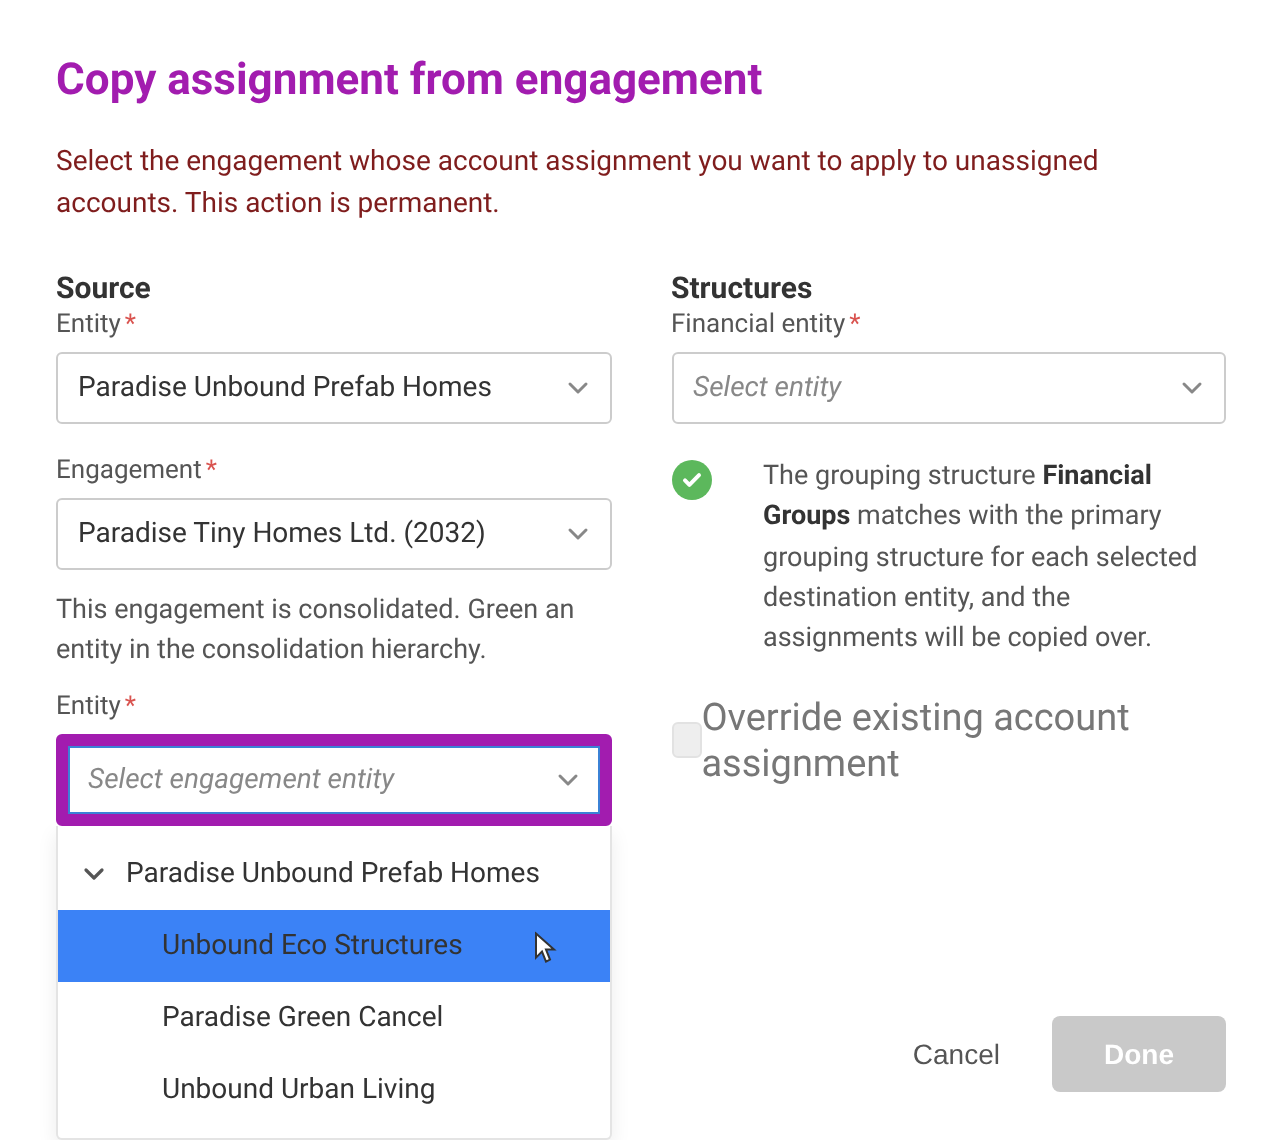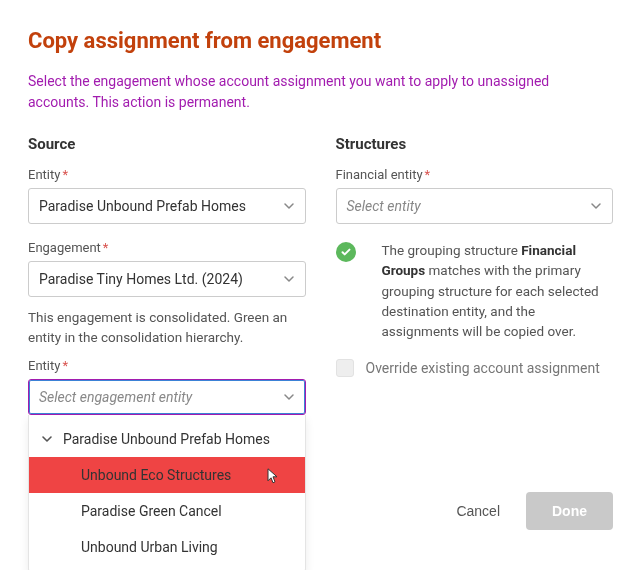--- a/index.html
+++ b/index.html
@@ -7,42 +7,42 @@
     margin: 0;
     padding: 28px;
     font-family: -apple-system, BlinkMacSystemFont, "Segoe UI", Roboto, Arial, sans-serif;
     color: #333;
     background: #fff;
     width: 641px;
   }
   .heading {
     font-size: 22px;
     font-weight: 700;
-    color: #c2410c;
+    color: #a21caf;
     margin: 0 0 18px 0;
   }
   .subtext {
     font-size: 14px;
-    color: #a21caf;
+    color: #7f1d1d;
     line-height: 1.5;
     margin-bottom: 22px;
   }
   .columns {
     display: flex;
     gap: 30px;
   }
   .col {
     flex: 1;
     min-width: 0;
   }
   .section-title {
     font-size: 15px;
     font-weight: 700;
     color: #333;
-    margin-bottom: 14px;
+    margin-bottom: 2px;
   }
   .field-label {
     font-size: 13px;
     color: #555;
     margin-bottom: 6px;
   }
   .required {
     color: #d9534f;
     margin-left: 2px;
   }
@@ -54,21 +54,21 @@
     font-size: 14px;
     color: #333;
     cursor: pointer;
     background: #fff;
     margin-bottom: 16px;
     display: flex;
     align-items: center;
   }
   .select.placeholder { color: #888; font-style: italic; }
   .select.active {
-    border: 1px solid #a21caf;
+    border: 6px solid #a21caf;
     box-shadow: 0 0 0 1px #3b82d6 inset;
   }
   .chevron {
     position: absolute;
     right: 10px;
     top: 50%;
     transform: translateY(-50%);
     pointer-events: none;
   }
   .chevron svg { display: block; }
@@ -91,21 +91,21 @@
   }
   .tree-item {
     padding: 10px 12px;
     display: flex;
     align-items: center;
     gap: 10px;
     cursor: pointer;
     position: relative;
   }
   .tree-item.child { padding-left: 52px; }
-  .tree-item.hovered { background: #ef4444; }
+  .tree-item.hovered { background: #3b82f6; }
   .tree-caret svg { display: block; }
   .cursor {
     position: absolute;
     right: 26px;
     top: 50%;
     transform: translateY(-40%);
   }
   .cursor svg { display: block; }
   .status-row {
     display: flex;
@@ -122,23 +122,23 @@
     border-radius: 50%;
     background: #5cb85c;
     display: flex;
     align-items: center;
     justify-content: center;
     margin-top: 2px;
   }
   .status-icon svg { display: block; }
   .override-row {
     display: flex;
-    gap: 12px;
-    align-items: center;
-    font-size: 14px;
+    gap: 0;
+    align-items: center;
+    font-size: 19px;
     color: #777;
   }
   .checkbox {
     width: 18px; height: 18px;
     border-radius: 3px;
     background: #eee;
     border: 1px solid #e2e2e2;
   }
   .footer {
     display: flex;
@@ -187,21 +187,21 @@
         <svg width="12" height="12" viewBox="0 0 12 12">
             <path d="M2 4l4 4 4-4" fill="none" stroke="#888" stroke-width="1.5" stroke-linecap="round" stroke-linejoin="round"></path>
           </svg>
       </span>
     </div>
 
     <div class="field-label">
       <span>Engagement</span><span class="required">*</span>
     </div>
     <div class="select">
-      <span>Paradise Tiny Homes Ltd. (2024)</span>
+      <span>Paradise Tiny Homes Ltd. (2032)</span>
       <span class="chevron">
         <svg width="12" height="12" viewBox="0 0 12 12">
             <path d="M2 4l4 4 4-4" fill="none" stroke="#888" stroke-width="1.5" stroke-linecap="round" stroke-linejoin="round"></path>
           </svg>
       </span>
     </div>
 
     <div class="helper">This engagement is consolidated. Green an entity in the consolidation hierarchy.</div>
 
     <div class="field-label">

